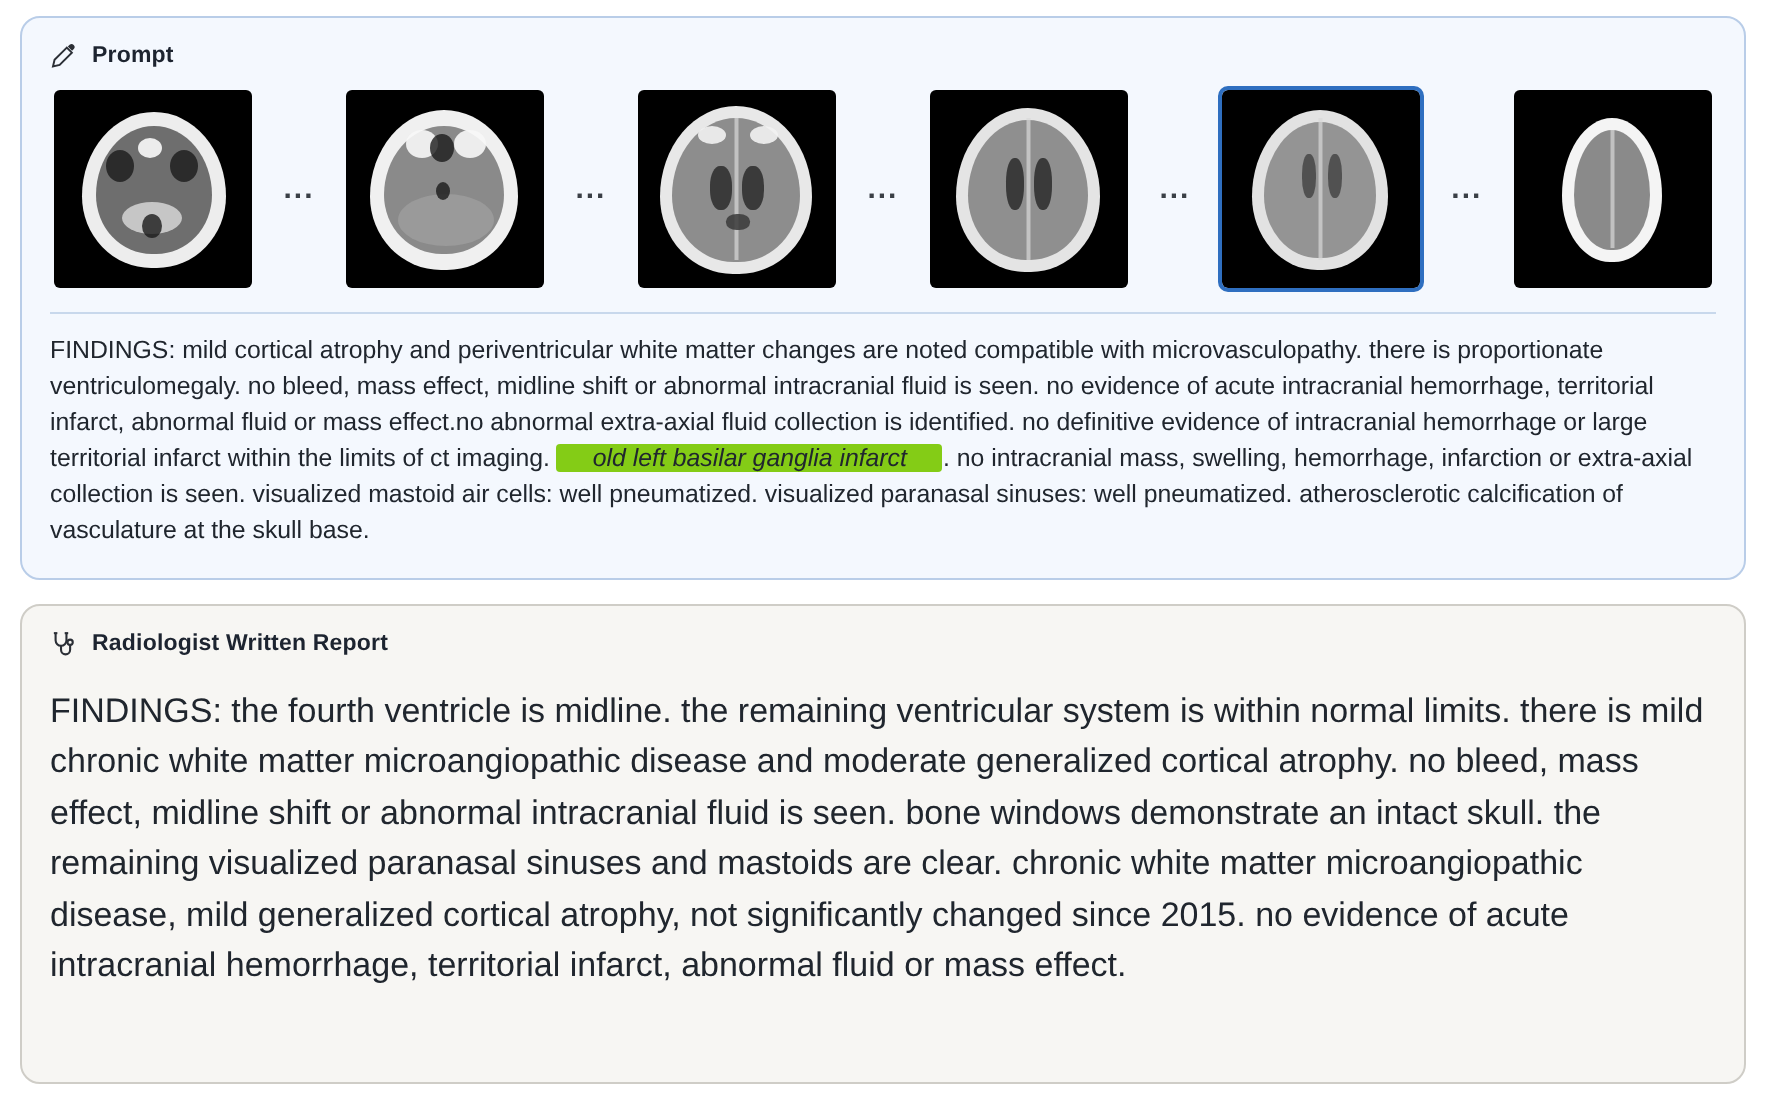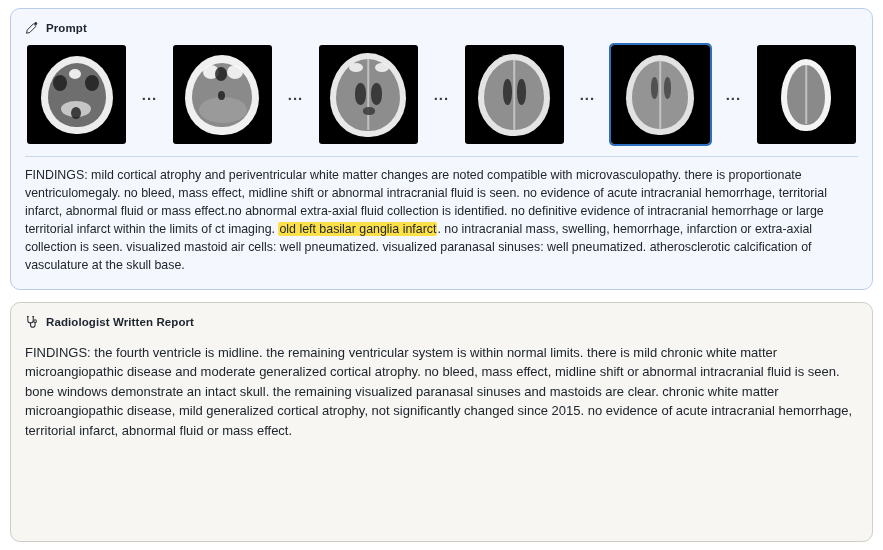--- a/index.html
+++ b/index.html
@@ -135,35 +135,36 @@
     height: 1px;
     background: #c8d8ec;
     margin: 12px 0 10px 0;
   }
   .response-text {
     font-size: 12.4px;
     line-height: 1.45;
     color: #20262e;
   }
   .hl {
-    background: #fde047;
-    padding: 0 1px;
+    background: #84cc16;
+    padding: 0 18px;
     border-radius: 2px;
+    font-style: italic;
   }
 
   
   .report-card {
     border: 1px solid #cfcdc7;
     border-radius: 10px;
     background: #f7f6f3;
     padding: 12px 14px 17px 14px;
     flex: 1 1 auto;
   }
   .report-text {
-    font-size: 13px;
+    font-size: 17px;
     line-height: 1.5;
     color: #20262e;
     margin-top: 14px;
   }
 </style>
 </head>
 <body>
 
 <div class="page">
 

